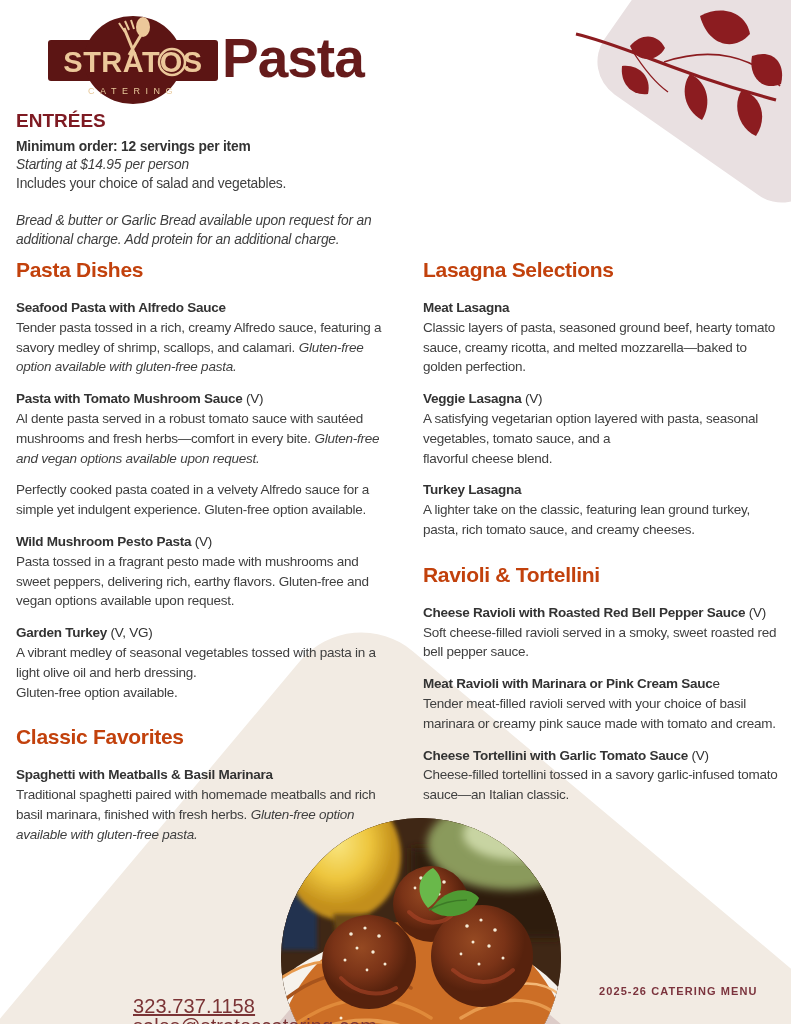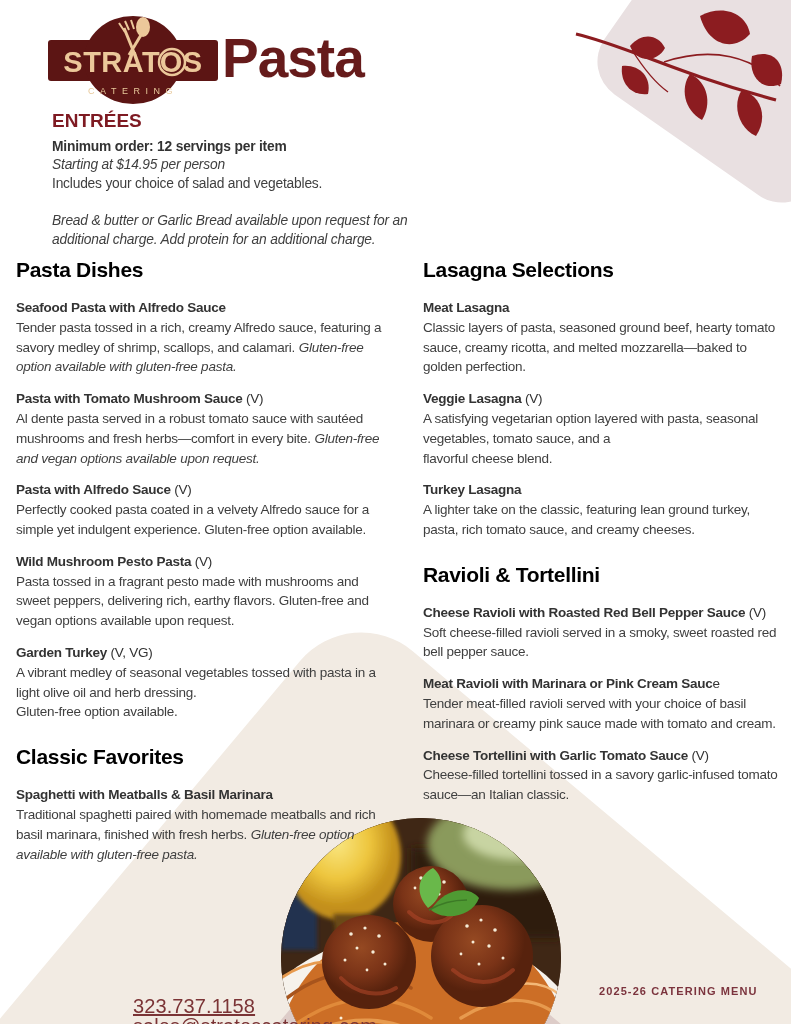--- a/index.html
+++ b/index.html
@@ -15,30 +15,30 @@
               border-radius:46px;transform:rotate(40deg);}
   .leaf{left:572px;top:4px;width:212px;height:150px;}
   .photo{left:281px;top:818px;width:280px;height:280px;border-radius:50%;overflow:hidden;
          background:#3f2715;}
   
   .logo{position:absolute;left:47px;top:15px;width:172px;height:92px;}
   .title{position:absolute;left:222px;top:28px;font-size:55px;line-height:60px;
          font-weight:bold;letter-spacing:-1px;color:#661b1b;}
   
   .intro{position:absolute;left:16px;top:112px;width:405px;font-size:13.8px;line-height:18.6px;
-         letter-spacing:-0.2px;margin-left:36px;}
+         letter-spacing:-0.2px;}
   .entrees{font-size:19px;font-weight:bold;color:#7e1a22;letter-spacing:0;margin:0 0 7px;}
   .b{font-weight:bold;color:#333333;}
   .it{font-style:italic;}
   .note{margin-top:19px;font-style:italic;width:356px;}
   
   .col{position:absolute;top:257px;font-size:13.5px;line-height:19.8px;letter-spacing:-0.25px;}
   .col-left{left:16px;width:368px;}
   .col-right{left:423px;width:358px;}
-  .sec-heading{font-size:21px;line-height:26px;font-weight:bold;color:#000000;
+  .sec-heading{font-size:21px;line-height:26px;font-weight:bold;color:#c2410c;
                letter-spacing:-0.3px;margin:0 0 15px;}
   .sec-heading.later{margin-top:22px;}
   .item{margin-bottom:12px;}
   .item-name{color:#333333;}
   
   .contact{position:absolute;left:133px;top:997px;font-size:20px;line-height:19.6px;
            color:#7b3436;letter-spacing:0.1px;text-decoration:underline;}
   .contact a{color:#7b3436;text-decoration:none;}
   .contact .web a{font-weight:bold;color:#6b2327;}
   .badge{position:absolute;left:599px;top:985px;font-size:11px;font-weight:bold;
@@ -182,21 +182,20 @@
 
     <div class="item">
       <div class="item-name"><span class="b">Seafood Pasta with Alfredo Sauce</span><span></span></div>
       <div class="item-desc"><span>Tender pasta tossed in a rich, creamy Alfredo sauce, featuring a savory medley of shrimp, scallops, and calamari. </span><span class="it">Gluten-free option available with gluten-free pasta.</span></div>
     </div>
     <div class="item">
       <div class="item-name"><span class="b">Pasta with Tomato Mushroom Sauce</span><span> (V)</span></div>
       <div class="item-desc"><span>Al dente pasta served in a robust tomato sauce with sautéed mushrooms and fresh herbs—comfort in every bite. </span><span class="it">Gluten-free and vegan options available upon request.</span></div>
     </div>
     <div class="item">
-      <div class="item-name"><span class="b">Pasta with Alfredo Sauce</span><span> (V)</span></div>
       <div class="item-desc"><span>Perfectly cooked pasta coated in a velvety Alfredo sauce for a simple yet indulgent experience. Gluten-free option available.</span></div>
     </div>
     <div class="item">
       <div class="item-name"><span class="b">Wild Mushroom Pesto Pasta</span><span> (V)</span></div>
       <div class="item-desc"><span>Pasta tossed in a fragrant pesto made with mushrooms and sweet peppers, delivering rich, earthy flavors. Gluten-free and vegan options available upon request.</span></div>
     </div>
     <div class="item">
       <div class="item-name"><span class="b">Garden Turkey</span><span> (V, VG)</span></div>
       <div class="item-desc"><span>A vibrant medley of seasonal vegetables tossed with pasta in a light olive oil and herb dressing.</span><br><span>Gluten-free option available.</span></div>
     </div>

